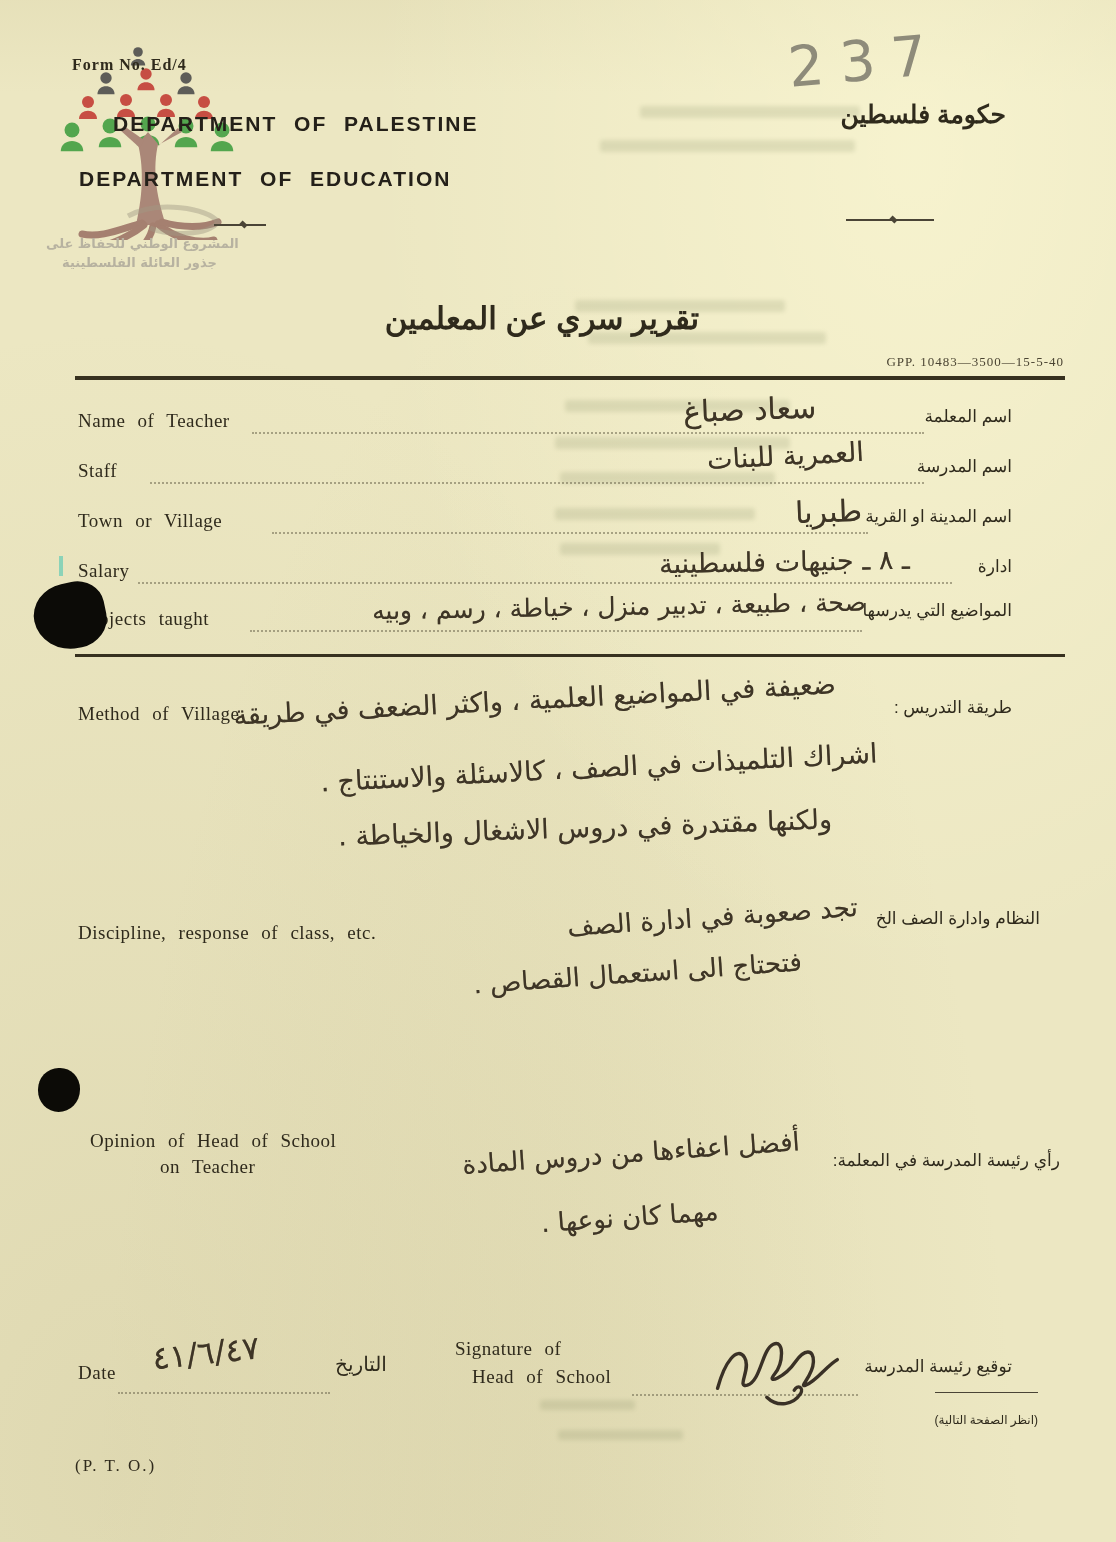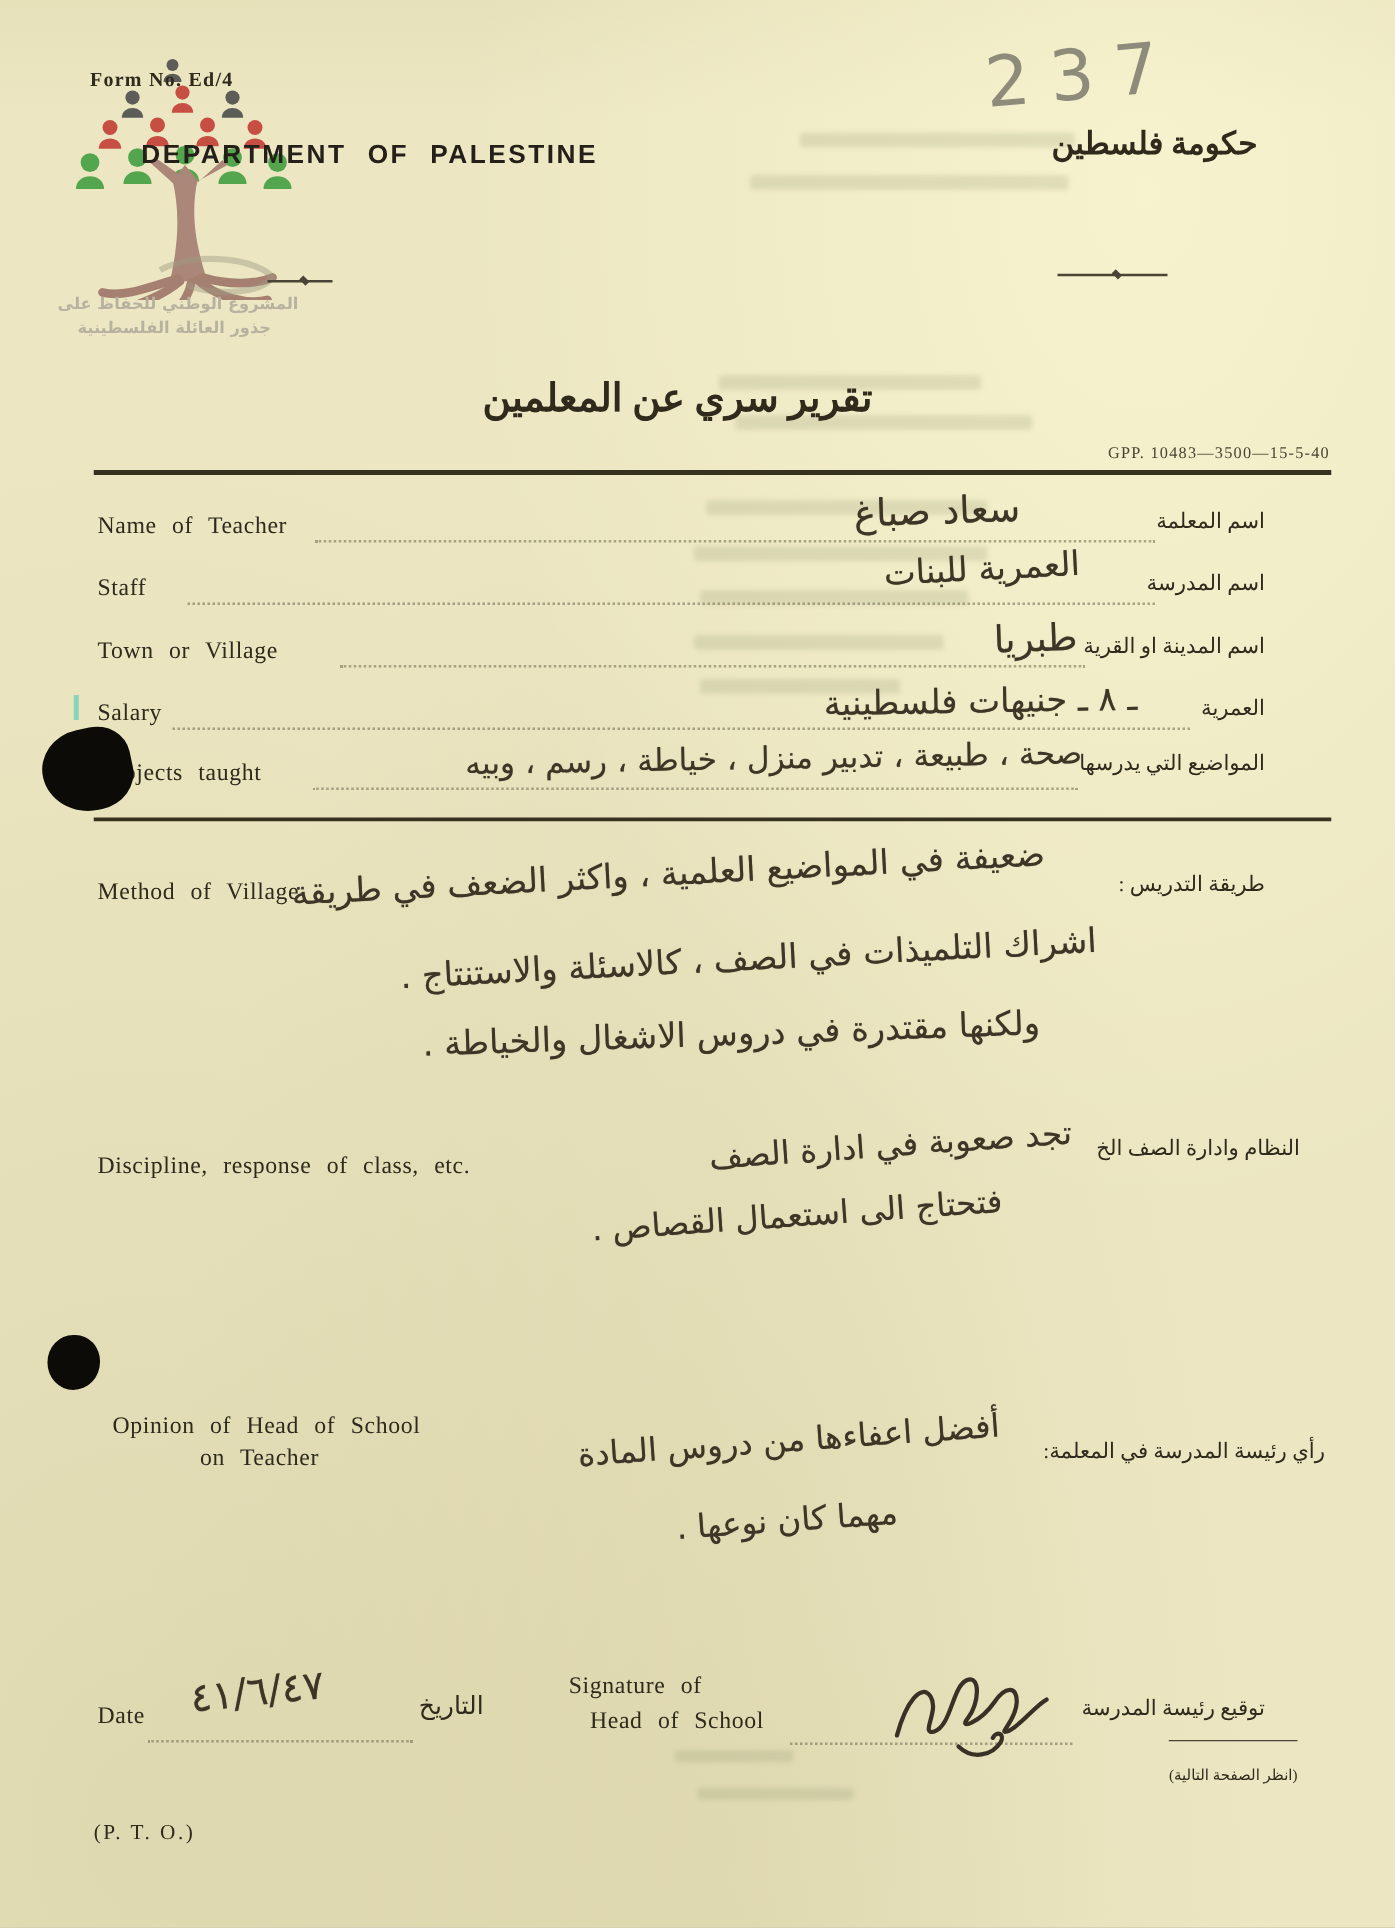--- a/index.html
+++ b/index.html
@@ -9,21 +9,21 @@
     background-image:
       radial-gradient(ellipse at 82% 10%, rgba(255,252,216,.55), transparent 42%),
       radial-gradient(ellipse at 10% 95%, rgba(176,166,118,.22), transparent 55%),
       radial-gradient(ellipse at 50% 115%, rgba(180,170,120,.18), transparent 60%),
       linear-gradient(180deg, rgba(205,196,148,.18), transparent 6%);
     font-family:"Liberation Serif",serif;
   }
   .abs{position:absolute;}
   .en{font-family:"Liberation Serif",serif;color:#2f2a1c;white-space:nowrap;}
   .en-label{font-size:19px;word-spacing:7px;letter-spacing:.5px;}
-  .ar{font-family:Liberation Serif, serif;direction:rtl;color:#2f2a1c;white-space:nowrap;}
+  .ar{font-family:Liberation Sans, sans-serif;direction:rtl;color:#2f2a1c;white-space:nowrap;}
   .ar-label{font-size:17px;}
   .hand{font-family:"DejaVu Sans",sans-serif;direction:rtl;color:#3e3526;white-space:nowrap;
         text-shadow:0 0 .6px rgba(62,53,38,.55);}
   .dotline{border-bottom:2px dotted rgba(110,103,78,.55);height:0;}
   .rule{background:#37311f;}
   .hole{background:#0c0b07;}
   .bleed{background:#6f7a50;opacity:.16;filter:blur(2px);border-radius:3px;}
   .divider{height:2px;background:#4a4436;}
   .divider::after{content:"";position:absolute;left:50%;top:-3px;width:7px;height:7px;
                   background:#4a4436;transform:rotate(45deg) scaleY(.65);}
@@ -90,20 +90,21 @@
       <path d="M104,182 C124,188 146,188 160,182"></path>
     </g>
 
     <path d="M70,176 C100,160 150,168 160,182 C150,196 110,196 92,188" stroke="rgba(150,145,125,.45)" stroke-width="5" fill="none"></path>
   </svg>
   <div class="abs wm-text" style="left:46px;top:236px;">المشروع الوطني للحفاظ على</div>
   <div class="abs wm-text" style="left:62px;top:255px;">جذور العائلة الفلسطينية</div>
 
   <div class="abs en" style="left:72px;top:56px;font-size:16px;font-weight:700;letter-spacing:1px;">Form No. Ed/4</div>
   <div class="abs hdr-en" style="left:113px;top:112px;">DEPARTMENT OF PALESTINE</div>
+  <div class="abs hdr-en" style="left:79px;top:167px;">DEPARTMENT OF EDUCATION</div>
   <div class="abs divider" style="left:214px;top:224px;width:52px;"></div>
 
   <div class="abs pencil" style="left:788px;top:28px;">237</div>
   <div class="abs ar" style="right:110px;top:100px;font-size:25px;font-weight:700;">حكومة فلسطين</div>
   <div class="abs divider" style="left:846px;top:219px;width:88px;"></div>
 
   <div class="abs ar" style="left:0;top:300px;width:1084px;text-align:center;font-size:31px;font-weight:700;direction:rtl;">تقرير سري عن المعلمين</div>
   <div class="abs en" style="right:52px;top:354px;font-size:13px;letter-spacing:1px;color:#4a4432;">GPP. 10483—3500—15-5-40</div>
   <div class="abs rule" style="left:75px;top:376px;width:990px;height:4px;"></div>
 
@@ -118,21 +119,21 @@
   <div class="abs ar ar-label" style="right:104px;top:456px;">اسم المدرسة</div>
 
   <div class="abs en en-label" style="left:78px;top:510px;">Town or Village</div>
   <div class="abs dotline" style="left:272px;top:532px;width:596px;"></div>
   <div class="abs hand" style="right:254px;top:494px;font-size:30px;transform:rotate(-2deg);">طبريا</div>
   <div class="abs ar ar-label" style="right:104px;top:506px;">اسم المدينة او القرية</div>
 
   <div class="abs en en-label" style="left:78px;top:560px;">Salary</div>
   <div class="abs dotline" style="left:138px;top:582px;width:814px;"></div>
   <div class="abs hand" style="right:206px;top:546px;font-size:27px;transform:rotate(-1deg);">ـ ٨ ـ جنيهات فلسطينية</div>
-  <div class="abs ar ar-label" style="right:104px;top:556px;">العمرية</div>
+  <div class="abs ar ar-label" style="right:104px;top:556px;">ادارة</div>
 
   <div class="abs en en-label" style="left:78px;top:608px;">Subjects taught</div>
   <div class="abs dotline" style="left:250px;top:630px;width:612px;"></div>
   <div class="abs hand" style="right:250px;top:592px;font-size:25px;transform:rotate(-1deg);">صحة ، طبيعة ، تدبير منزل ، خياطة ، رسم ، وبيه</div>
   <div class="abs ar ar-label" style="right:104px;top:600px;">المواضيع التي يدرسها</div>
 
   <div class="abs hole" style="left:34px;top:583px;width:72px;height:66px;border-radius:55% 45% 50% 62%;transform:rotate(-12deg);"></div>
 
   <div class="abs rule" style="left:75px;top:654px;width:990px;height:3px;"></div>
 

